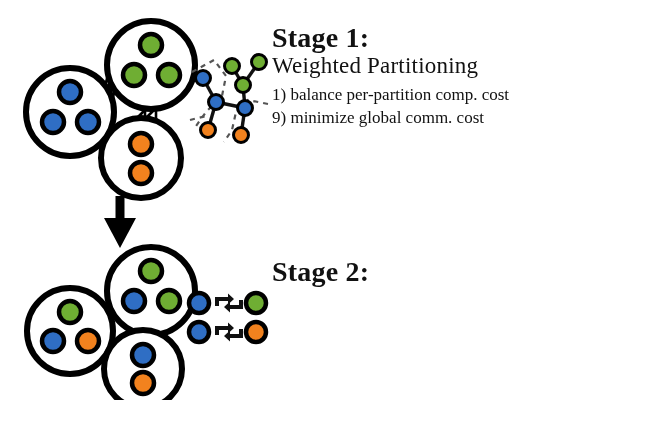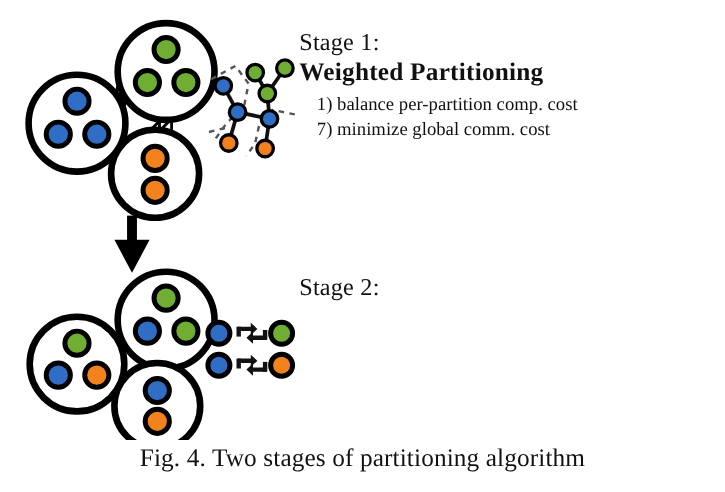--- a/index.html
+++ b/index.html
@@ -26,39 +26,38 @@
     top: 0;
     width: 659px;
     height: 400px;
   }
   
   .stage-block {
     position: absolute;
     left: 272px;
   }
   #stage1-block { top: 24px; }
-  #stage2-block { top: 247px; }
+  #stage2-block { top: 258px; }
 
   .stage-label {
-    font-weight: normal;
-    font-size: 22px;
+    font-weight: bold;
+    font-size: 28px;
     line-height: 27px;
     letter-spacing: 0.2px;
     white-space: nowrap;
   }
   .stage-title {
-    font-weight: bold;
+    font-weight: normal;
     font-size: 23px;
     line-height: 29px;
     letter-spacing: 0.2px;
     white-space: nowrap;
   }
   .stage-bullets {
     margin-top: 3px;
-    margin-left: 16px;
   }
   .stage-bullet {
     font-size: 17px;
     line-height: 23px;
     white-space: nowrap;
   }
   .caption {
     position: absolute;
     left: 0;
     right: 0;
@@ -220,23 +219,22 @@
         <circle cx="256" cy="332" r="10" fill="#f2821e" stroke="#000000" stroke-width="4.5"></circle>
       </g>
     </g>
   </svg>
 
   <div class="stage-block" id="stage1-block">
     <div class="stage-label">Stage 1:</div>
     <div class="stage-title">Weighted Partitioning</div>
     <div class="stage-bullets">
       <div class="stage-bullet">1) balance per-partition comp. cost</div>
-      <div class="stage-bullet">7) minimize global comm. cost</div>
+      <div class="stage-bullet">9) minimize global comm. cost</div>
     </div>
   </div>
 
   <div class="stage-block" id="stage2-block">
     <div class="stage-label">Stage 2:</div>
   </div>
 
-  <div class="caption">Fig. 4.  Two stages of partitioning algorithm</div>
 
 </div>
 
 </body></html>

